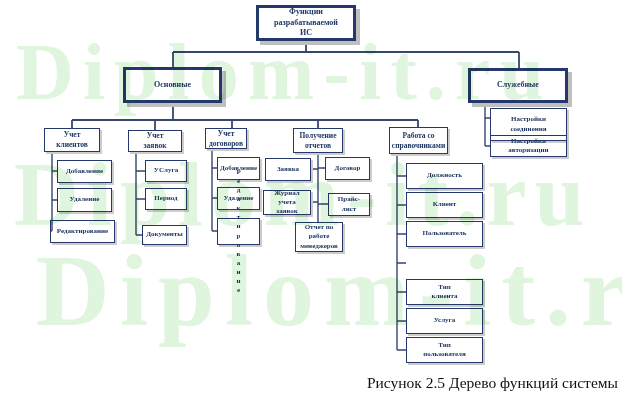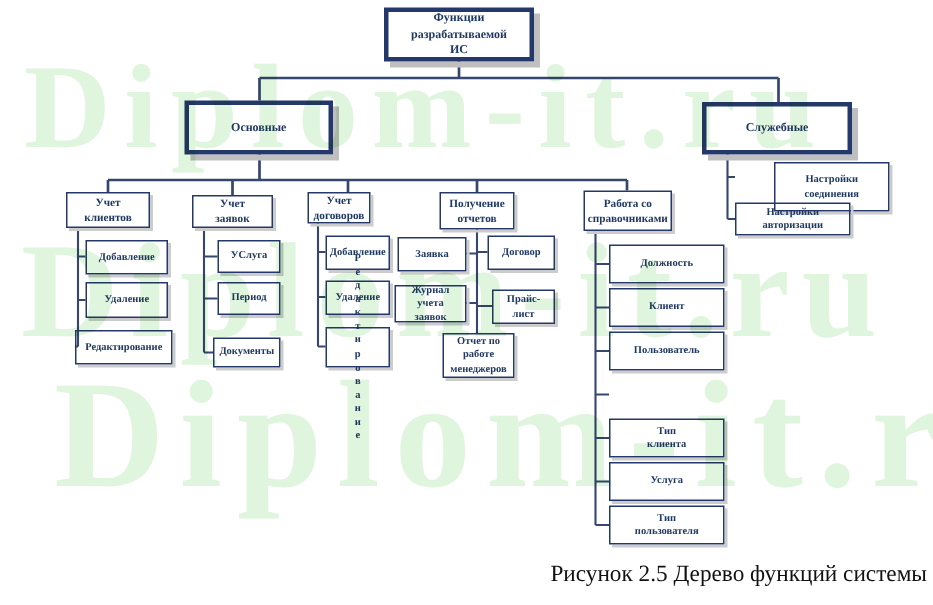--- a/index.html
+++ b/index.html
@@ -140,21 +140,21 @@
   <div class="node" style="left:406px;top:279px;width:77px;height:26px">
     <span>Тип клиента</span>
   </div>
   <div class="node" style="left:406px;top:308px;width:77px;height:26px">
     <span>Услуга</span>
   </div>
   <div class="node" style="left:406px;top:337px;width:77px;height:26px">
     <span>Тип пользователя</span>
   </div>
 
-  <div class="node" style="left:516px;top:108px;width:77px;height:33px">
+  <div class="node" style="left:490px;top:108px;width:77px;height:33px">
     <span>Настройки соединения</span>
   </div>
   <div class="node" style="left:490px;top:135px;width:77px;height:22px">
     <span>Настройки авторизации</span>
   </div>
 
   <div class="wm" id="wm1">Diplom-it.ru</div>
   <div class="wm" id="wm2">Diplom-it.ru</div>
   <div class="wm" id="wm3">Diplom-it.ru</div>
 

